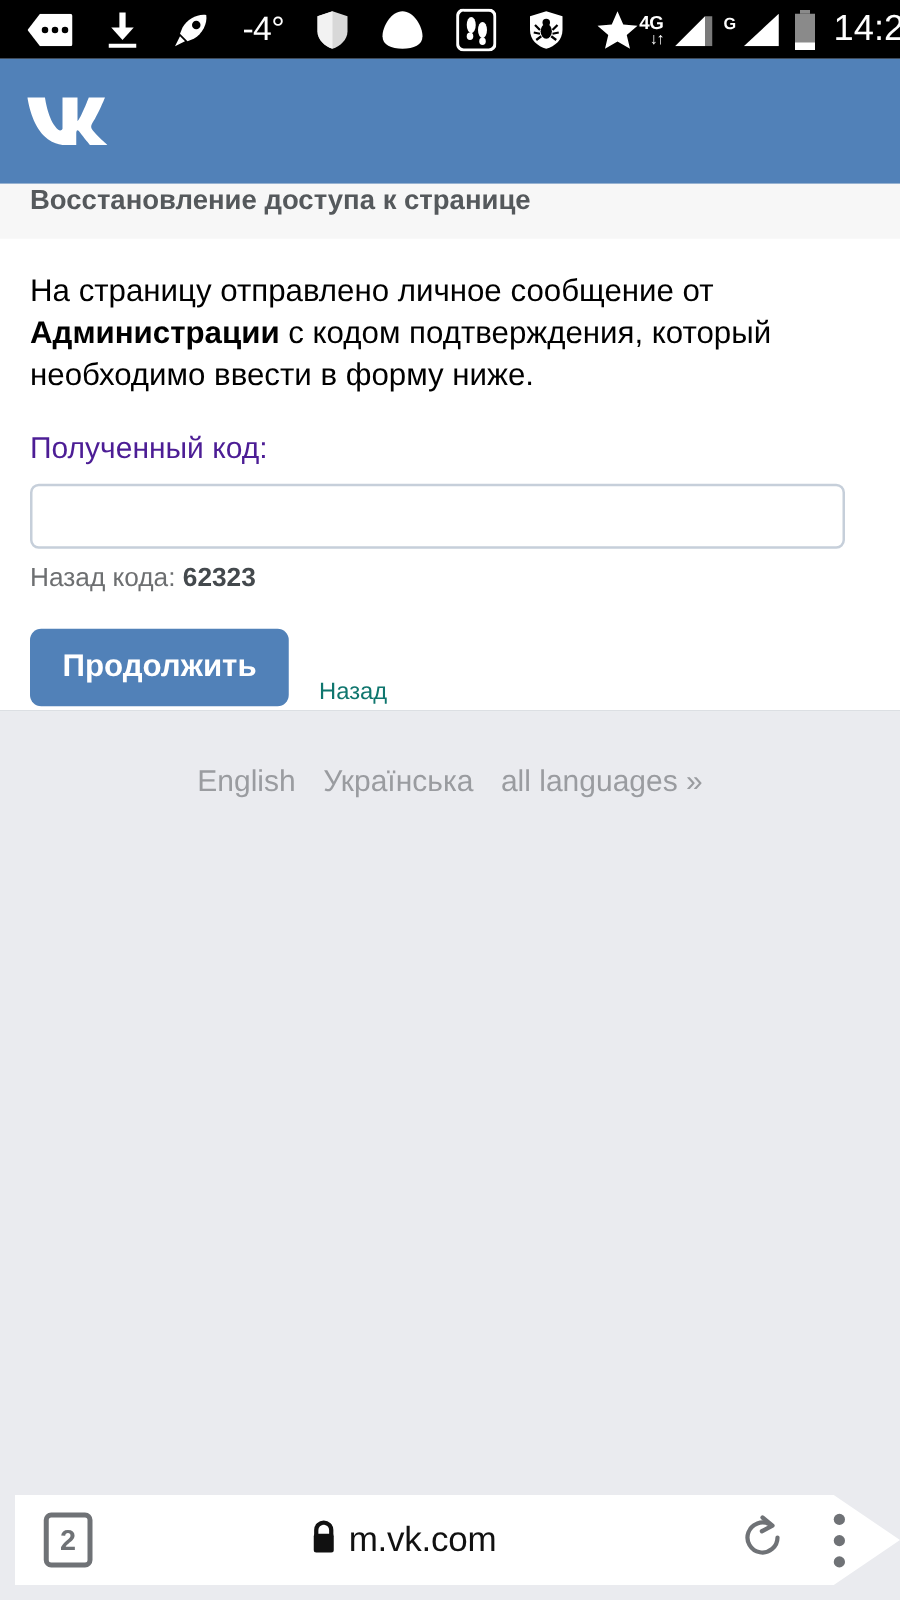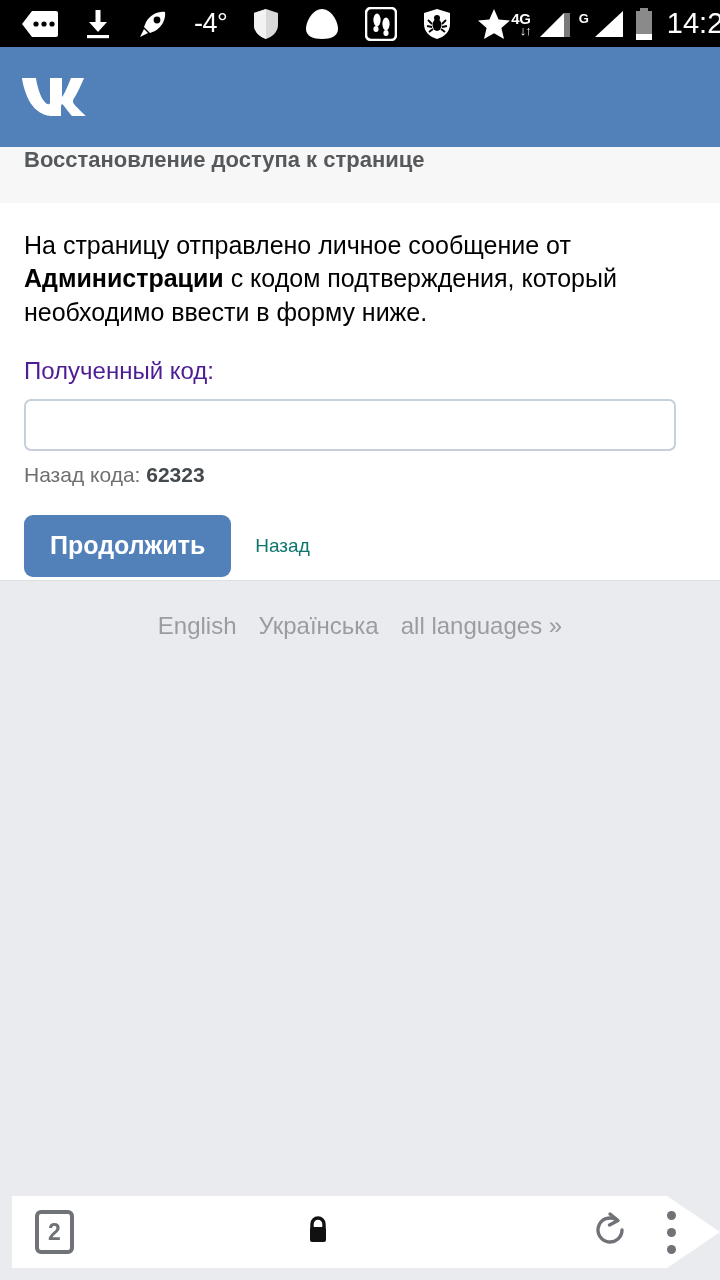--- a/index.html
+++ b/index.html
@@ -43,21 +43,21 @@
     border-bottom:1px solid #e3e3e3;
     display:flex; 
   }
   .title-strip h1 {
     margin-left:24px;
     font-size:22px; font-weight:700; color:#55595c; letter-spacing:0px;
   }
 
   
   .card {
-    position:absolute; top:203px; left:0; width:720px; height:378px;
+    position:absolute; top:191px; left:0; width:720px; height:378px;
     background:#fff;
     border-bottom:1px solid #dcdfe3;
   }
   .intro {
     padding:26px 24px 0 24px;
     font-size:25px; line-height:1.33; color:#000;
   }
   .intro b { font-weight:700; }
 
   .field-label {
@@ -73,21 +73,21 @@
     font-family:"Liberation Sans", sans-serif;
     font-size:24px; color:#000;
     padding:0 12px; outline:none;
   }
   .hint {
     margin:12px 0 0 24px;
     font-size:21px; color:#6d6f71;
   }
   .hint b { color:#44494d; font-weight:700; }
 
-  .actions { margin:28px 0 0 24px; display:flex; align-items:center; }
+  .actions { margin:28px 0 0 24px; display:flex; align-items:flex-end; }
   .btn-primary {
     background:#5181b8; color:#fff; border:none; border-radius:9px;
     font-family:"Liberation Sans", sans-serif;
     font-size:25px; font-weight:700;
     padding:0 26px; height:62px; cursor:pointer;
   }
   .btn-link {
     margin-left:24px;
     font-size:19px; color:#0f766e; text-decoration:none; cursor:pointer;
   }
@@ -287,20 +287,21 @@
     <div class="bb-inner">
       <div class="tab-count">2</div>
 
       <div class="url-wrap">
         <span class="lock">
           <svg width="22" height="28" viewBox="0 0 22 28">
             <path d="M5 12 V8 A6 6 0 0 1 17 8 V12" fill="none" stroke="#111" stroke-width="3.4"></path>
             <rect x="3" y="11" width="16" height="15" rx="2" fill="#111"></rect>
           </svg>
         </span>
+        <span class="url-text">m.vk.com</span>
       </div>
 
       <span class="reload">
         <svg width="38" height="38" viewBox="0 0 38 38">
           <path d="M31 19 A12 12 0 1 1 25 8.6" fill="none" stroke="#6f7276" stroke-width="3.4" stroke-linecap="round"></path>
           <path d="M19 3 L27 9.5 L18.5 14" fill="none" stroke="#6f7276" stroke-width="3.4" stroke-linecap="round" stroke-linejoin="round"></path>
         </svg>
       </span>
 
       <span class="kebab">

